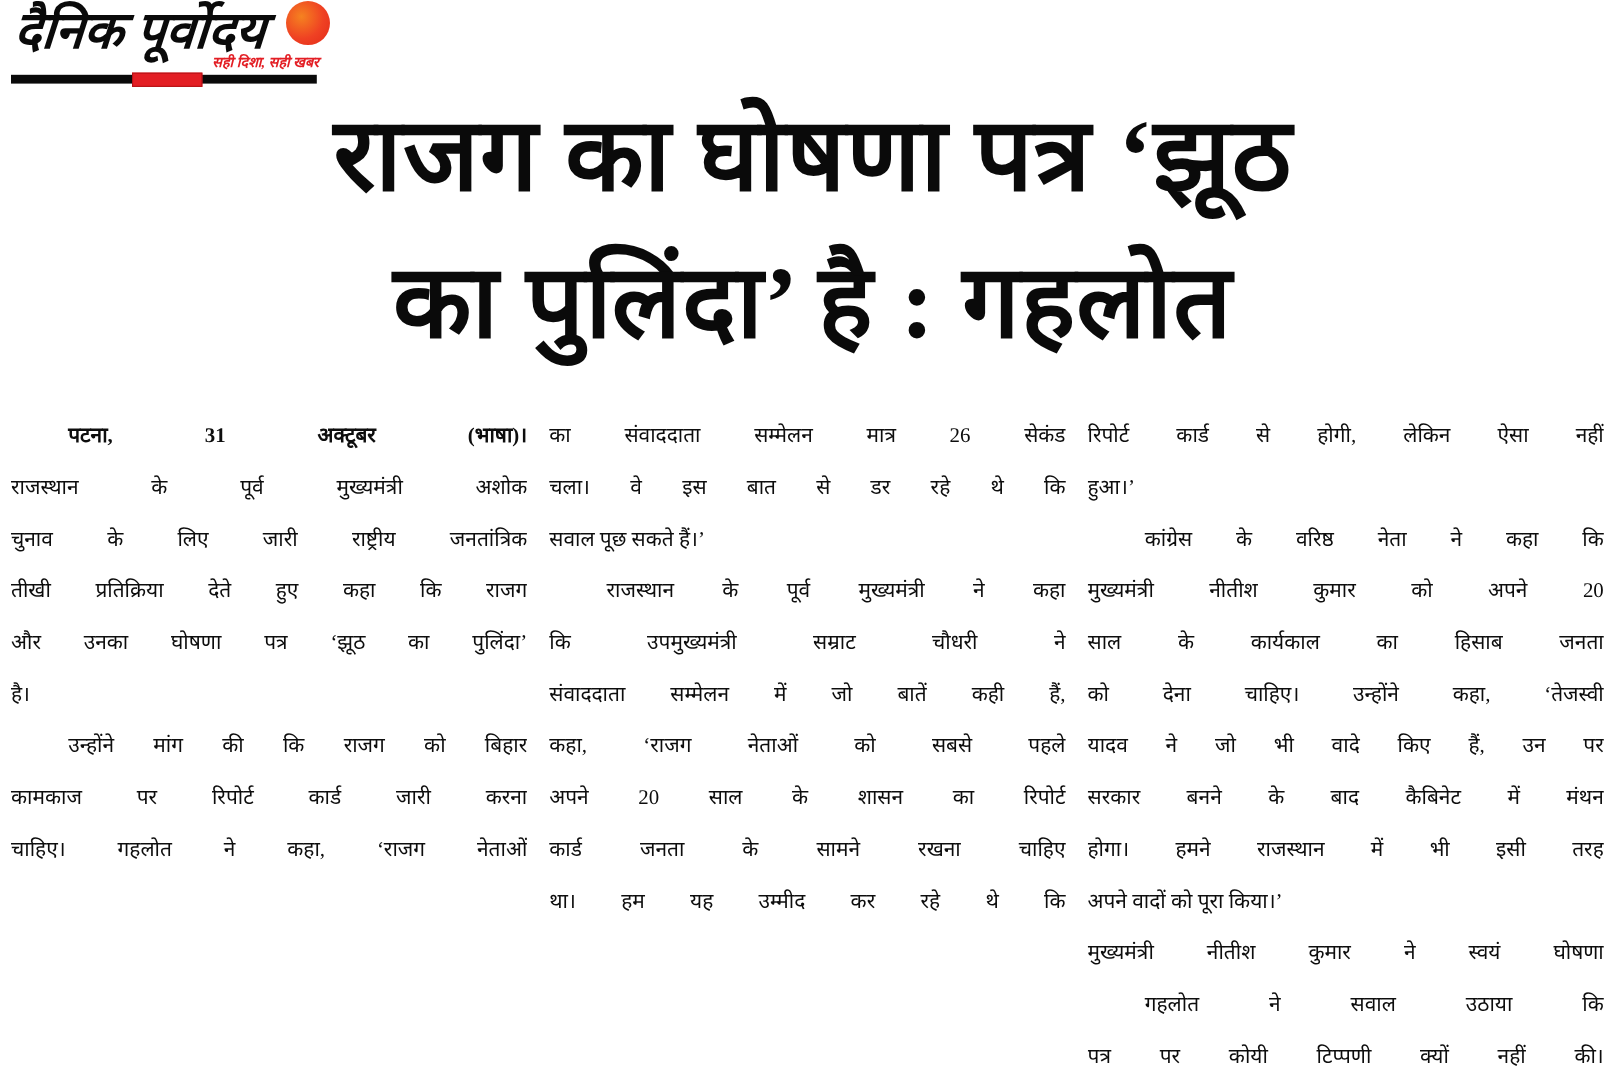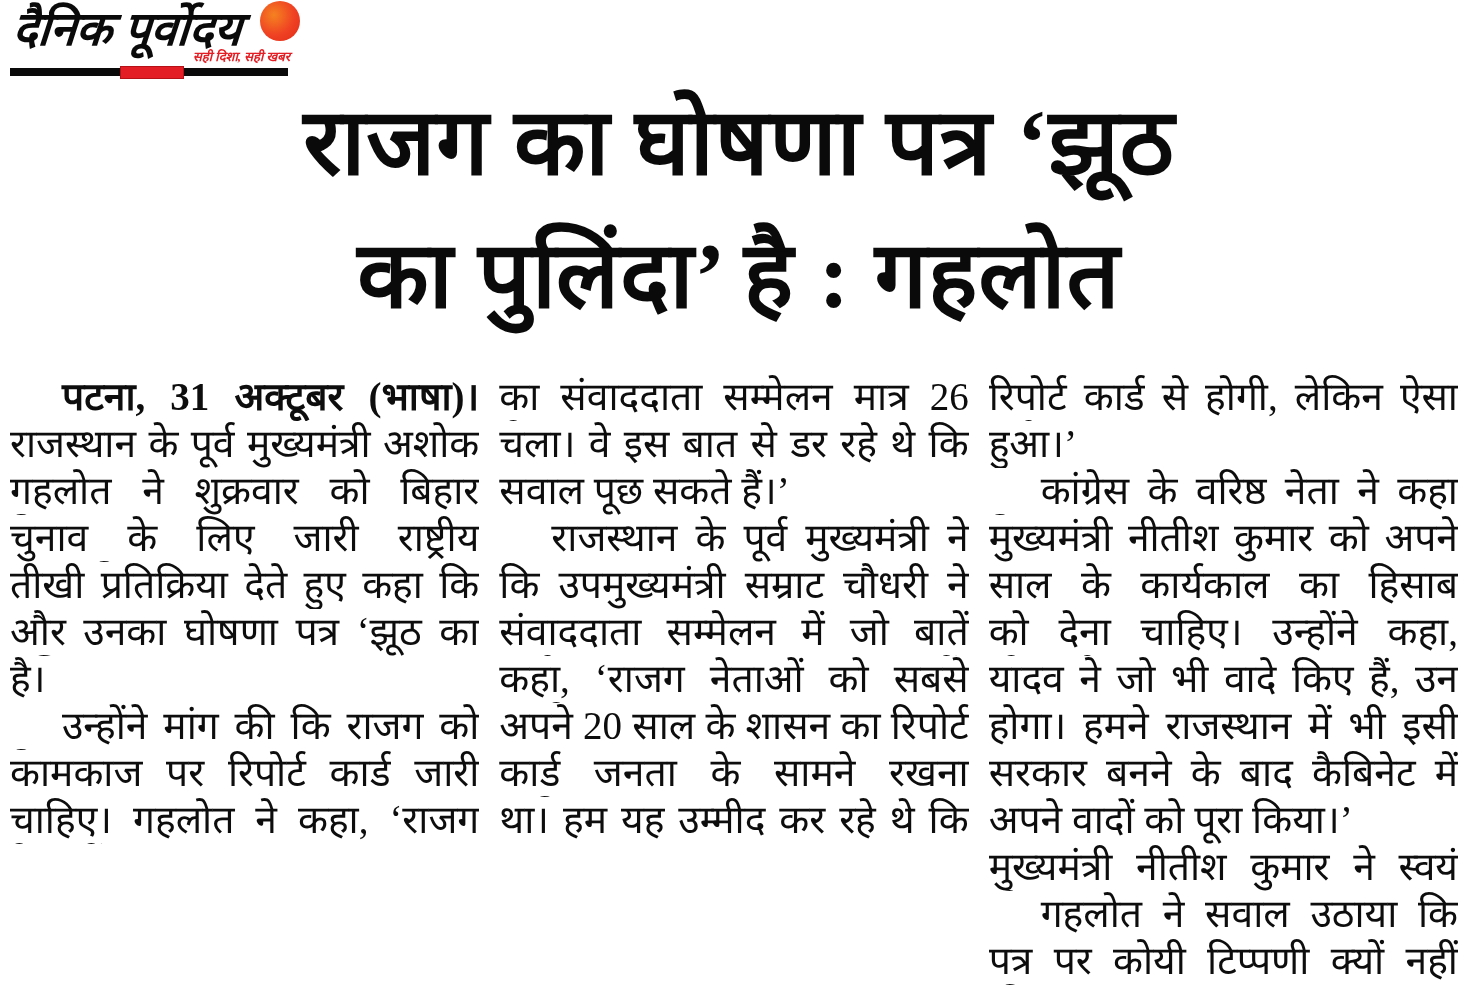--- a/index.html
+++ b/index.html
@@ -57,21 +57,21 @@
 
   
   .article-body {
     position: absolute; left: 10px; top: 374px;
     width: 1448px; height: 612px;
     display: flex; gap: 20px;
   }
   .col { flex: 1 1 0; min-width: 0; }
   .line {
     height: 47px;
-    font-size: 39px;
+    font-size: 19px;
     line-height: 45px;
     overflow: hidden;
     white-space: normal;
     color: #0d0d0d;
   }
   .line.j { text-align: justify; text-align-last: justify; }
   .line.j::after { content: ""; display: inline-block; width: 100%; height: 0; }
   .line.indent { text-indent: 52px; }
   .line.b { font-weight: bold; }
 </style>
@@ -88,21 +88,20 @@
 
 <h1 class="headline">
   <span>राजग का घोषणा पत्र ‘झूठ</span>
   <span>का पुलिंदा’ है : गहलोत</span>
 </h1>
 
 <main class="article-body" id="columns">
     <div class="col">
       <div class="line j indent b">पटना,  31 अक्टूबर (भाषा)।</div>
       <div class="line j">राजस्थान के पूर्व मुख्यमंत्री अशोक</div>
-      <div class="line j">गहलोत ने शुक्रवार को बिहार विधानसभा</div>
       <div class="line j">चुनाव के लिए जारी राष्ट्रीय जनतांत्रिक</div>
       <div class="line j">तीखी प्रतिक्रिया देते हुए कहा कि राजग</div>
       <div class="line j">और उनका घोषणा पत्र ‘झूठ का पुलिंदा’</div>
       <div class="line">है।</div>
       <div class="line j indent">उन्होंने मांग की कि राजग को बिहार</div>
       <div class="line j">कामकाज पर रिपोर्ट कार्ड जारी करना</div>
       <div class="line j">चाहिए। गहलोत ने कहा, ‘राजग नेताओं</div>
     </div>
     <div class="col">
       <div class="line j">का संवाददाता सम्मेलन मात्र 26 सेकंड</div>
@@ -117,20 +116,20 @@
       <div class="line j">था। हम यह उम्मीद कर रहे थे कि</div>
     </div>
     <div class="col">
       <div class="line j">रिपोर्ट कार्ड से होगी, लेकिन ऐसा नहीं</div>
       <div class="line">हुआ।’</div>
       <div class="line j indent">कांग्रेस के वरिष्ठ नेता ने कहा कि</div>
       <div class="line j">मुख्यमंत्री नीतीश कुमार को अपने 20</div>
       <div class="line j">साल के कार्यकाल का हिसाब जनता</div>
       <div class="line j">को देना चाहिए। उन्होंने कहा, ‘तेजस्वी</div>
       <div class="line j">यादव ने जो भी वादे किए हैं, उन पर</div>
+      <div class="line j">सरकार बनने के बाद कैबिनेट में मंथन</div>
       <div class="line j">होगा। हमने राजस्थान में भी इसी तरह</div>
-      <div class="line j">सरकार बनने के बाद कैबिनेट में मंथन</div>
       <div class="line">अपने वादों को पूरा किया।’</div>
       <div class="line j">मुख्यमंत्री नीतीश कुमार ने स्वयं घोषणा</div>
       <div class="line j indent">गहलोत ने सवाल उठाया कि</div>
       <div class="line j">पत्र पर कोयी टिप्पणी क्यों नहीं की।</div>
     </div>
   </main>
 
 </body></html>

